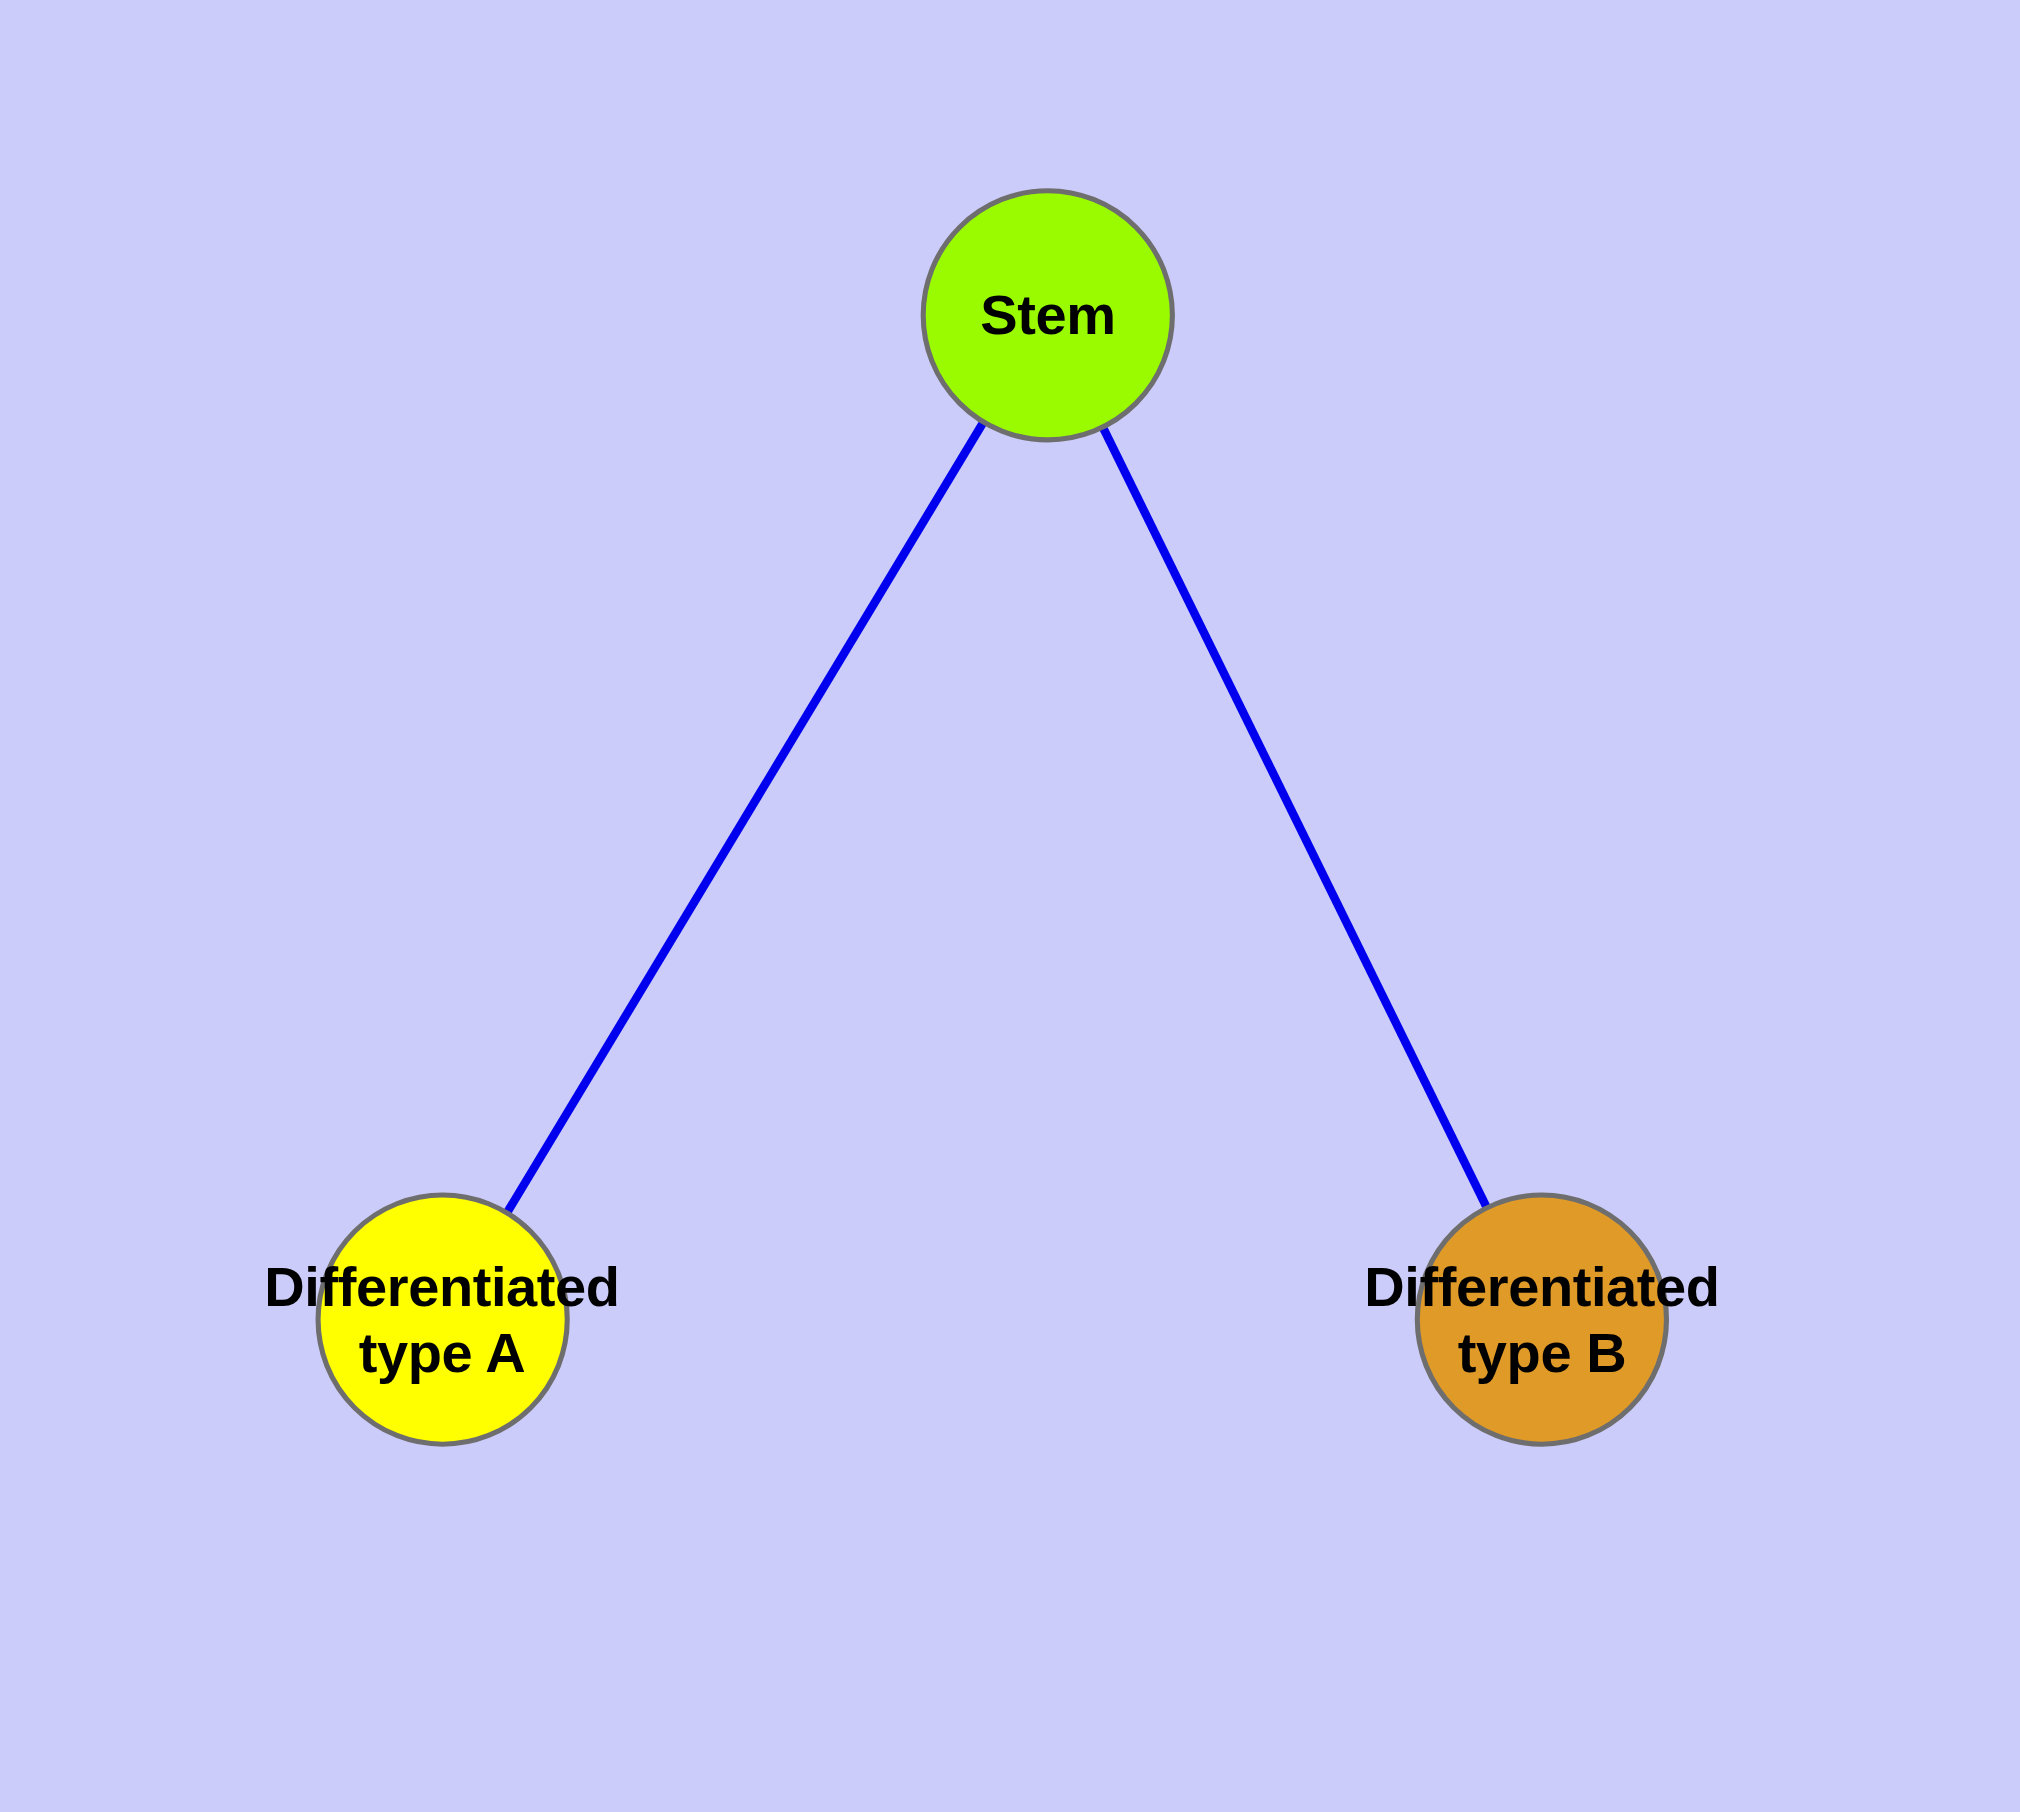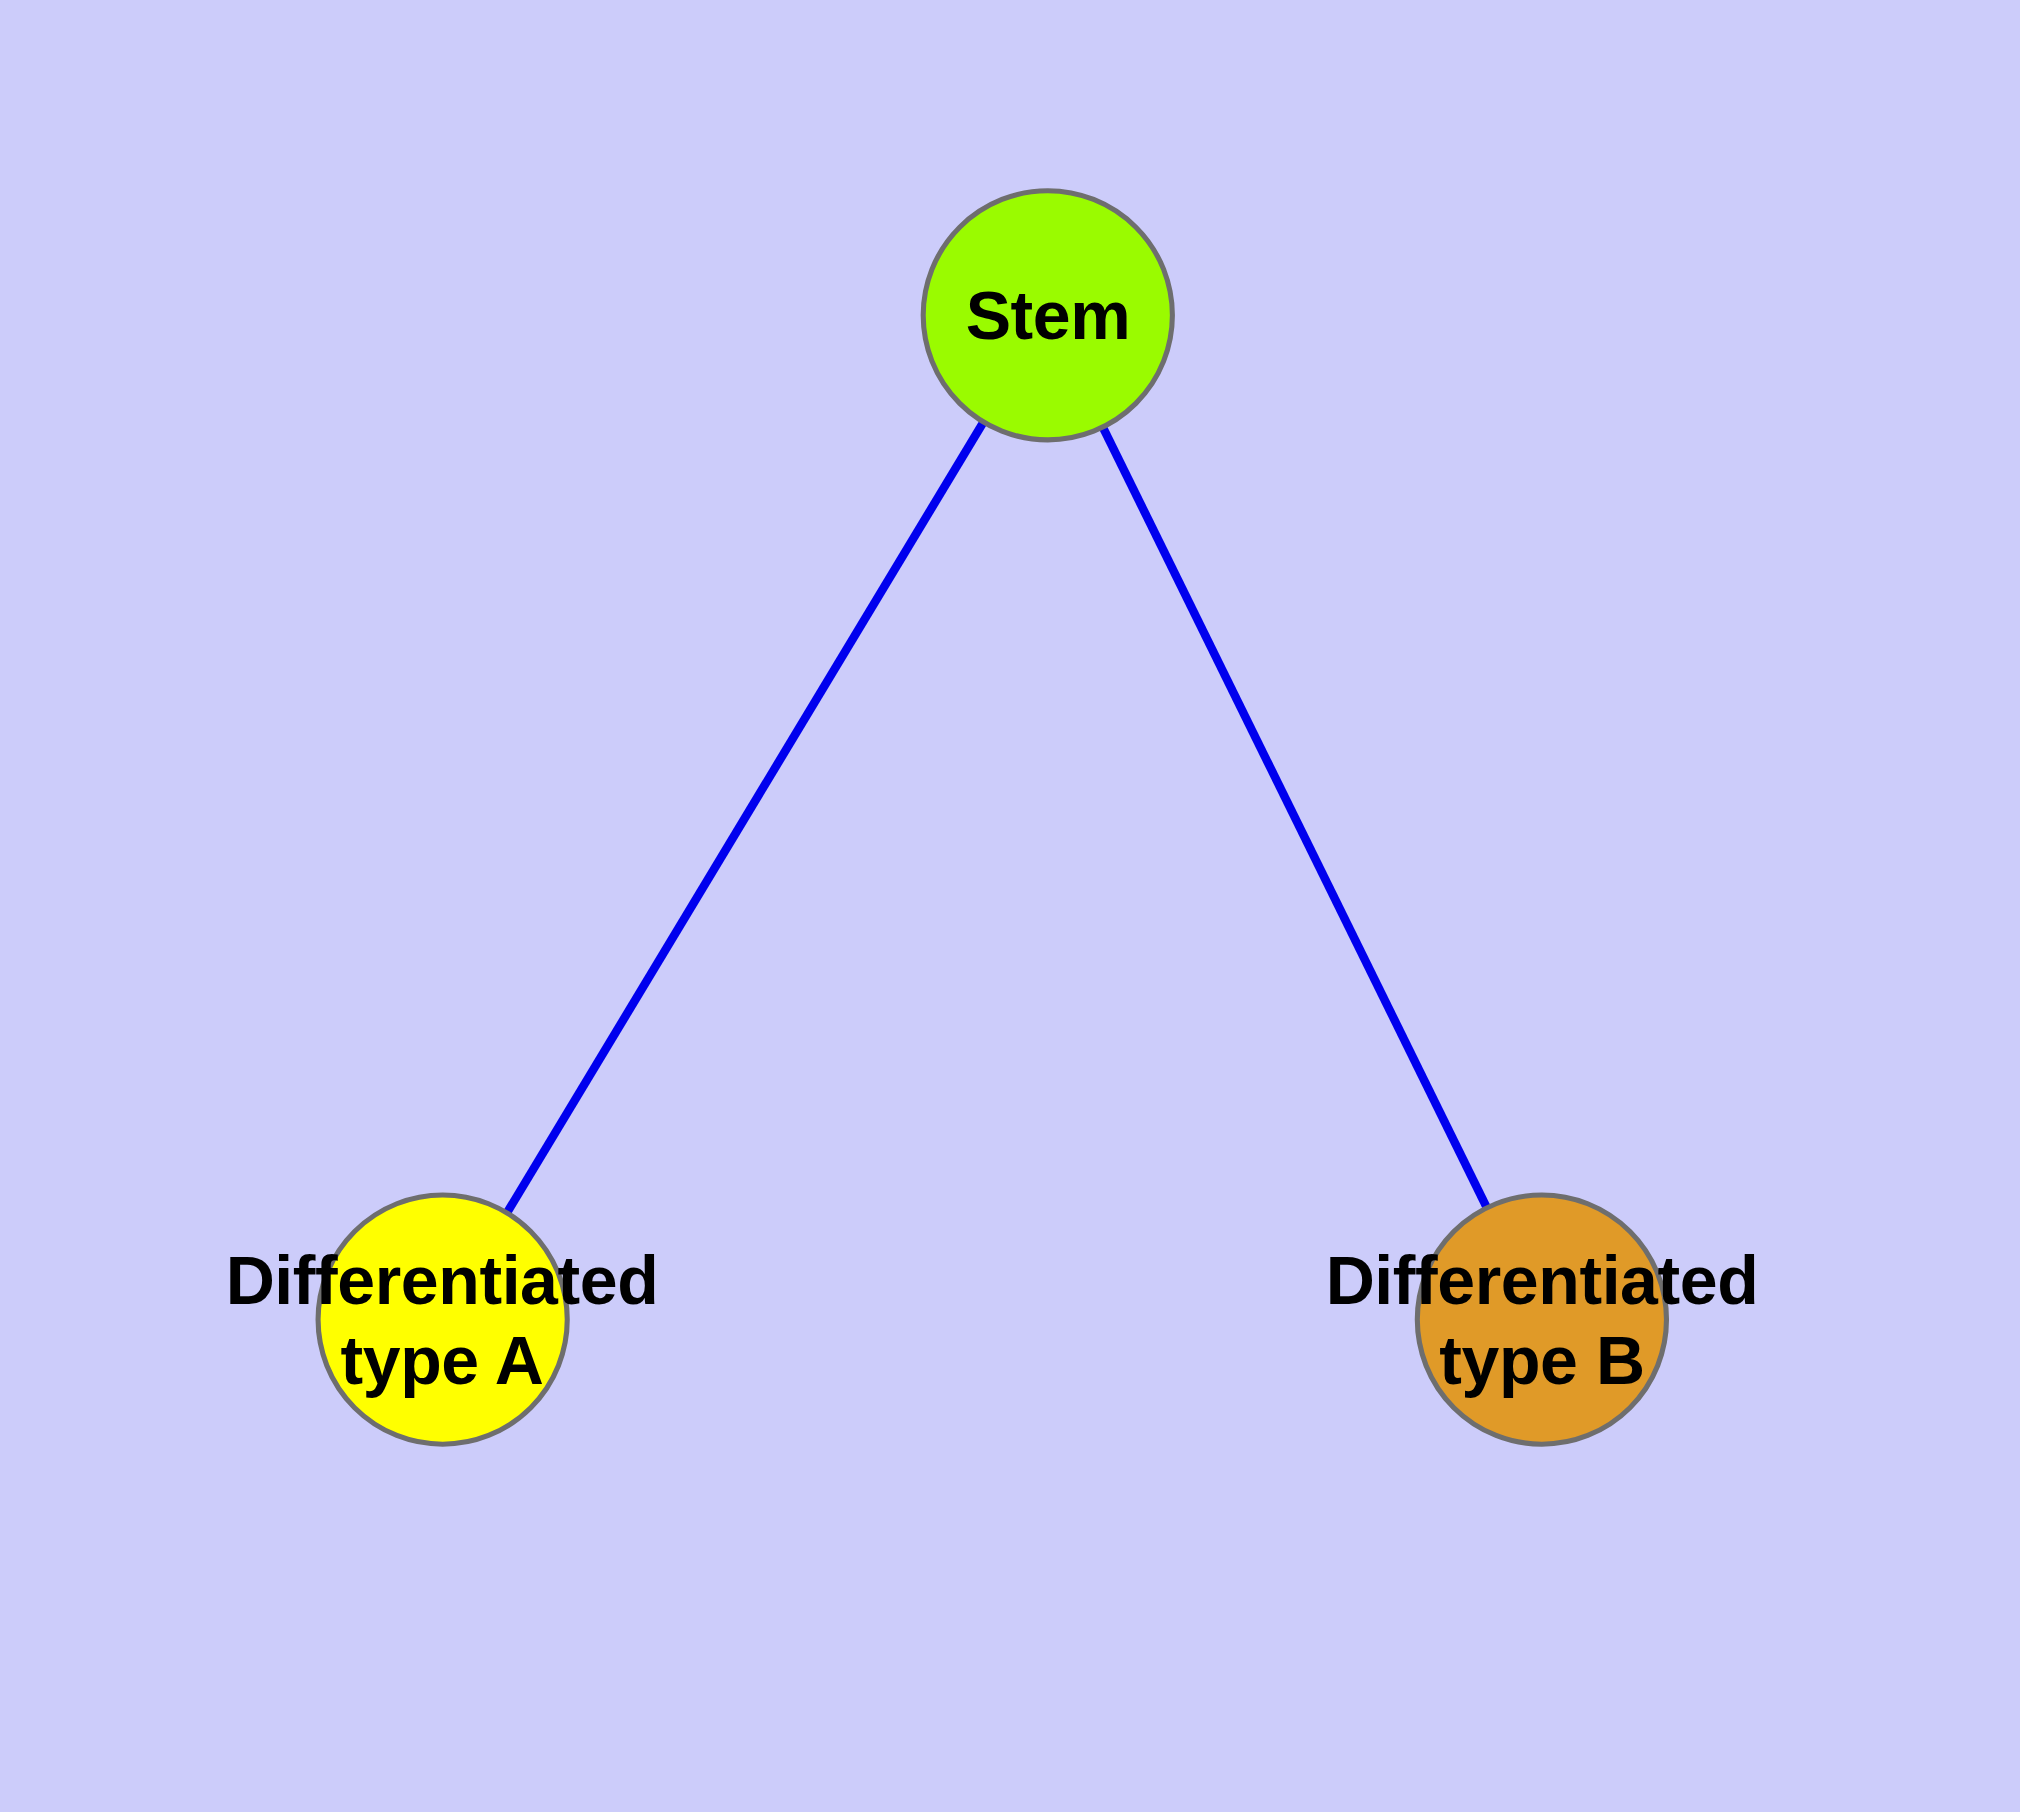--- a/index.html
+++ b/index.html
@@ -30,21 +30,21 @@
     left: 0;
     top: 0;
     width: 2021px;
     height: 1812px;
   }
   .node-label {
     position: absolute;
     color: #000000;
     font-family: "Liberation Sans", sans-serif;
     font-weight: bold;
-    font-size: 68px;
+    font-size: 56px;
     line-height: 1.18;
     text-align: center;
     white-space: pre;
     letter-spacing: -0.4px;
     pointer-events: none;
     transform: translate(-50%, -50%);
   }
 </style>
 </head>
 <body>

